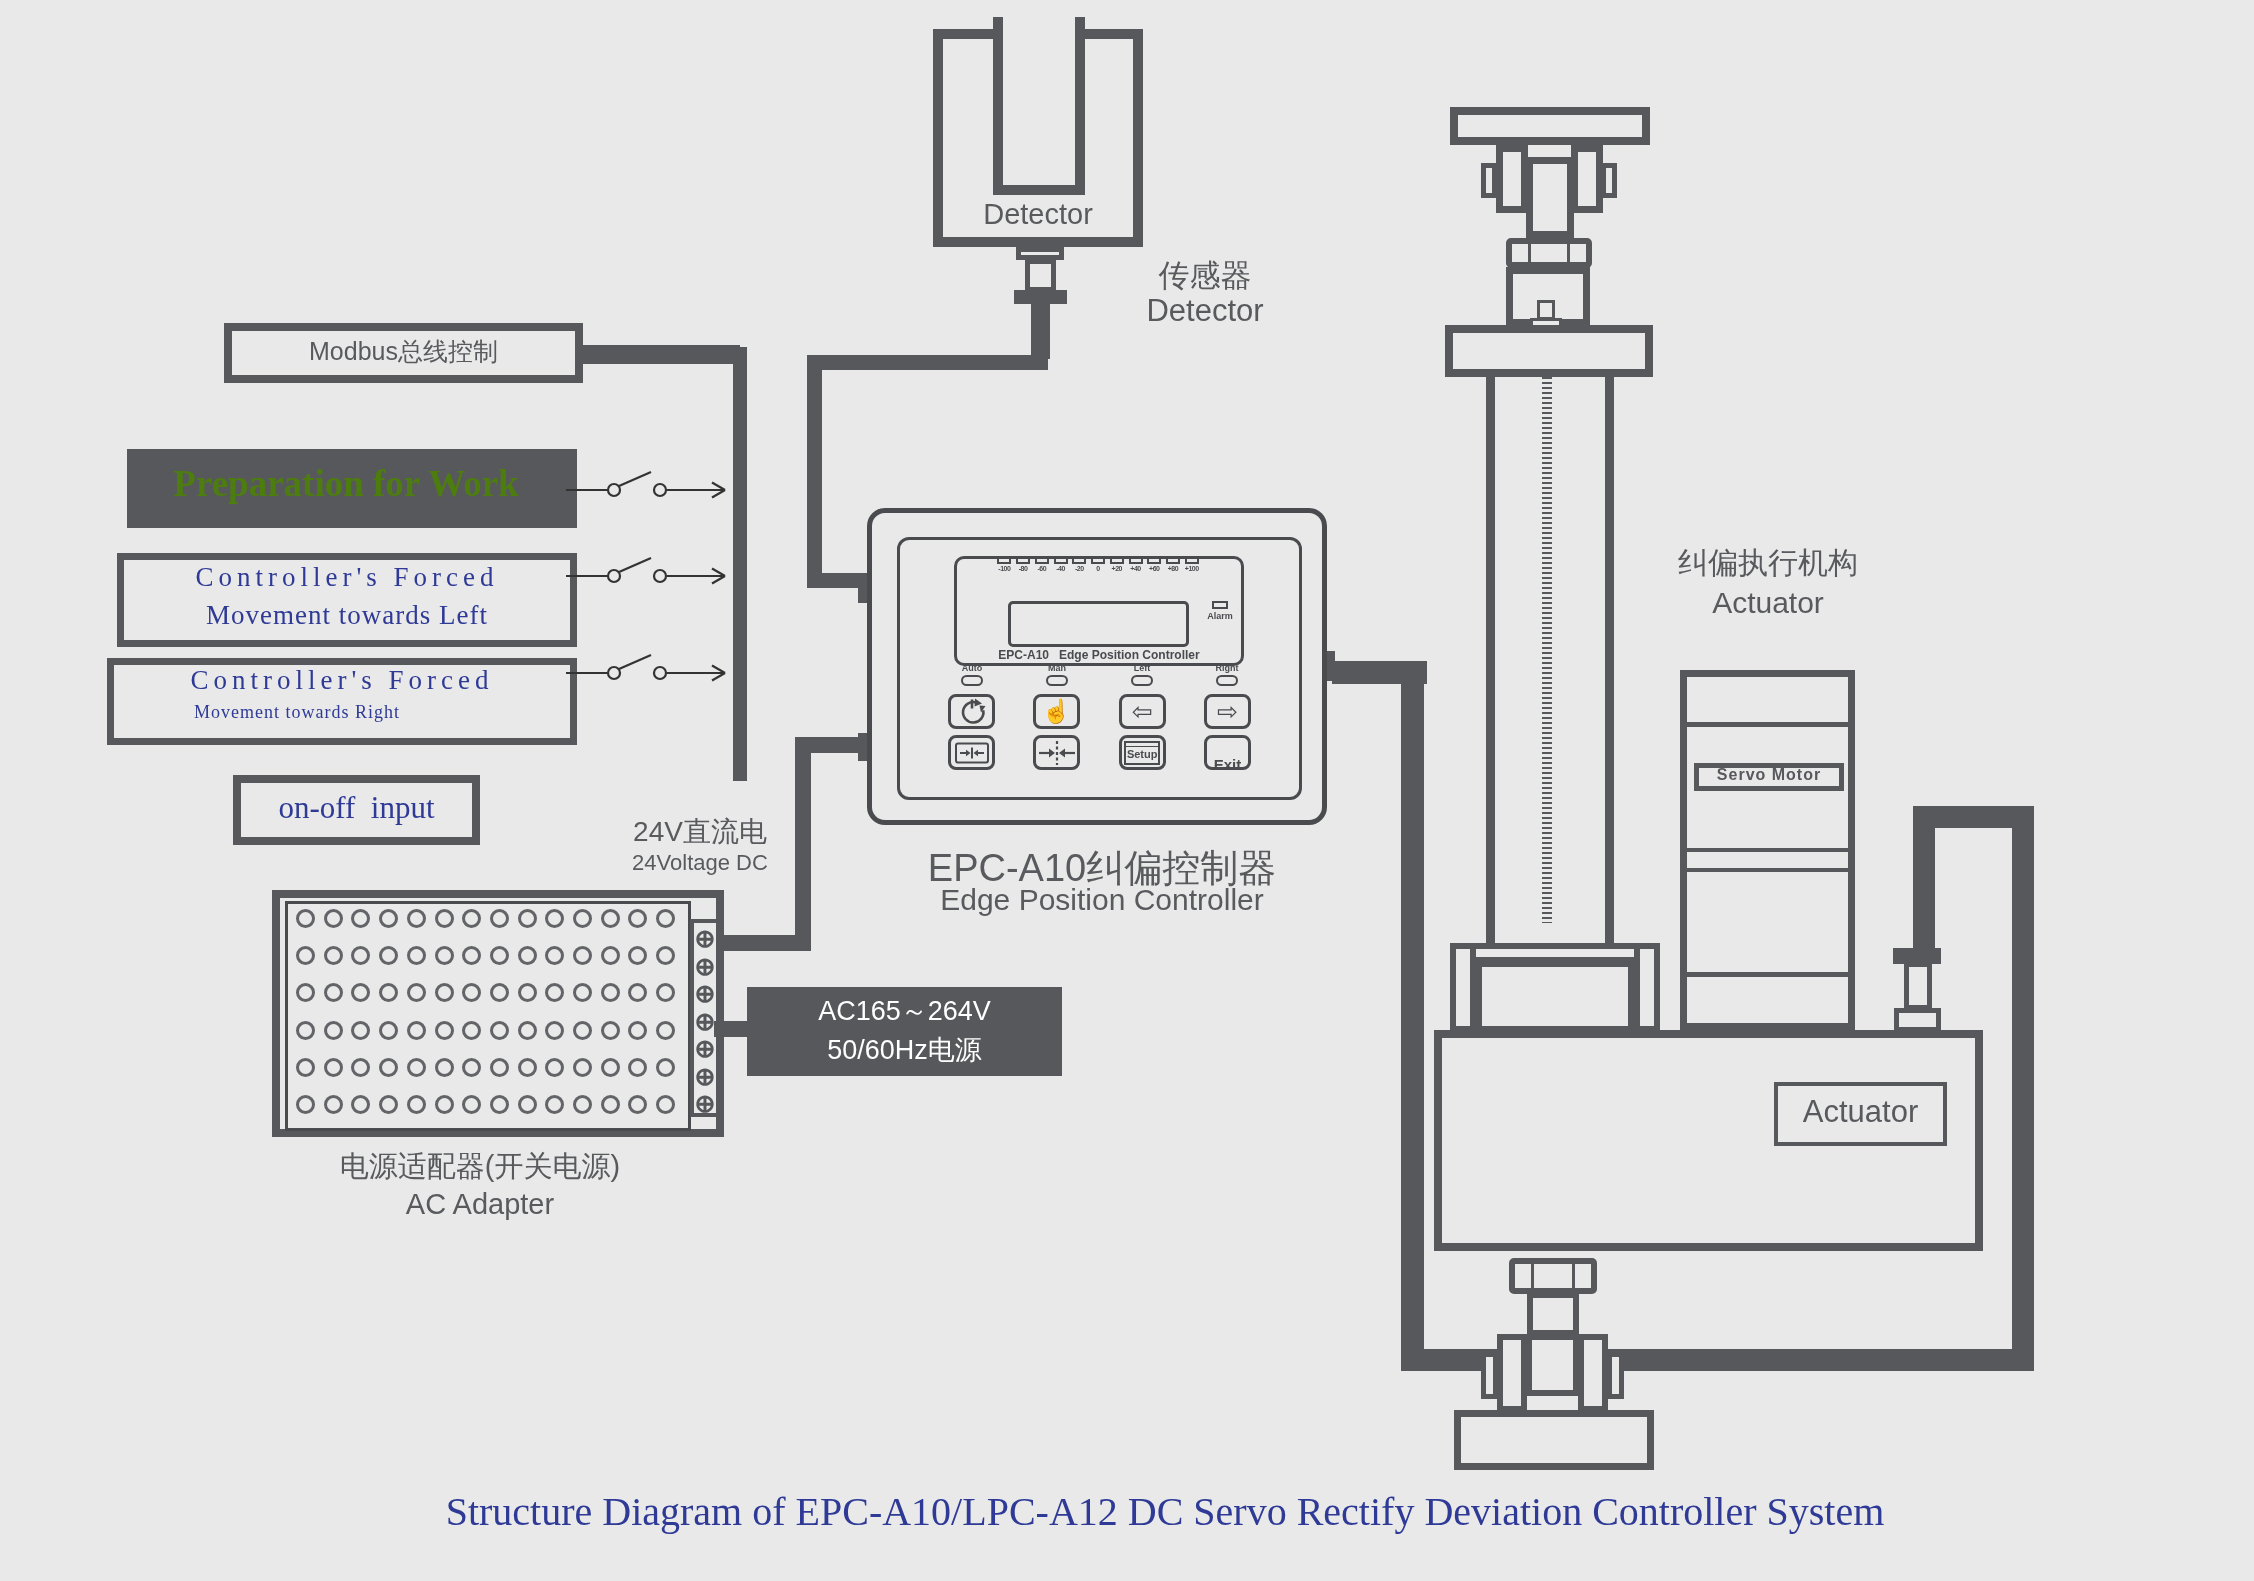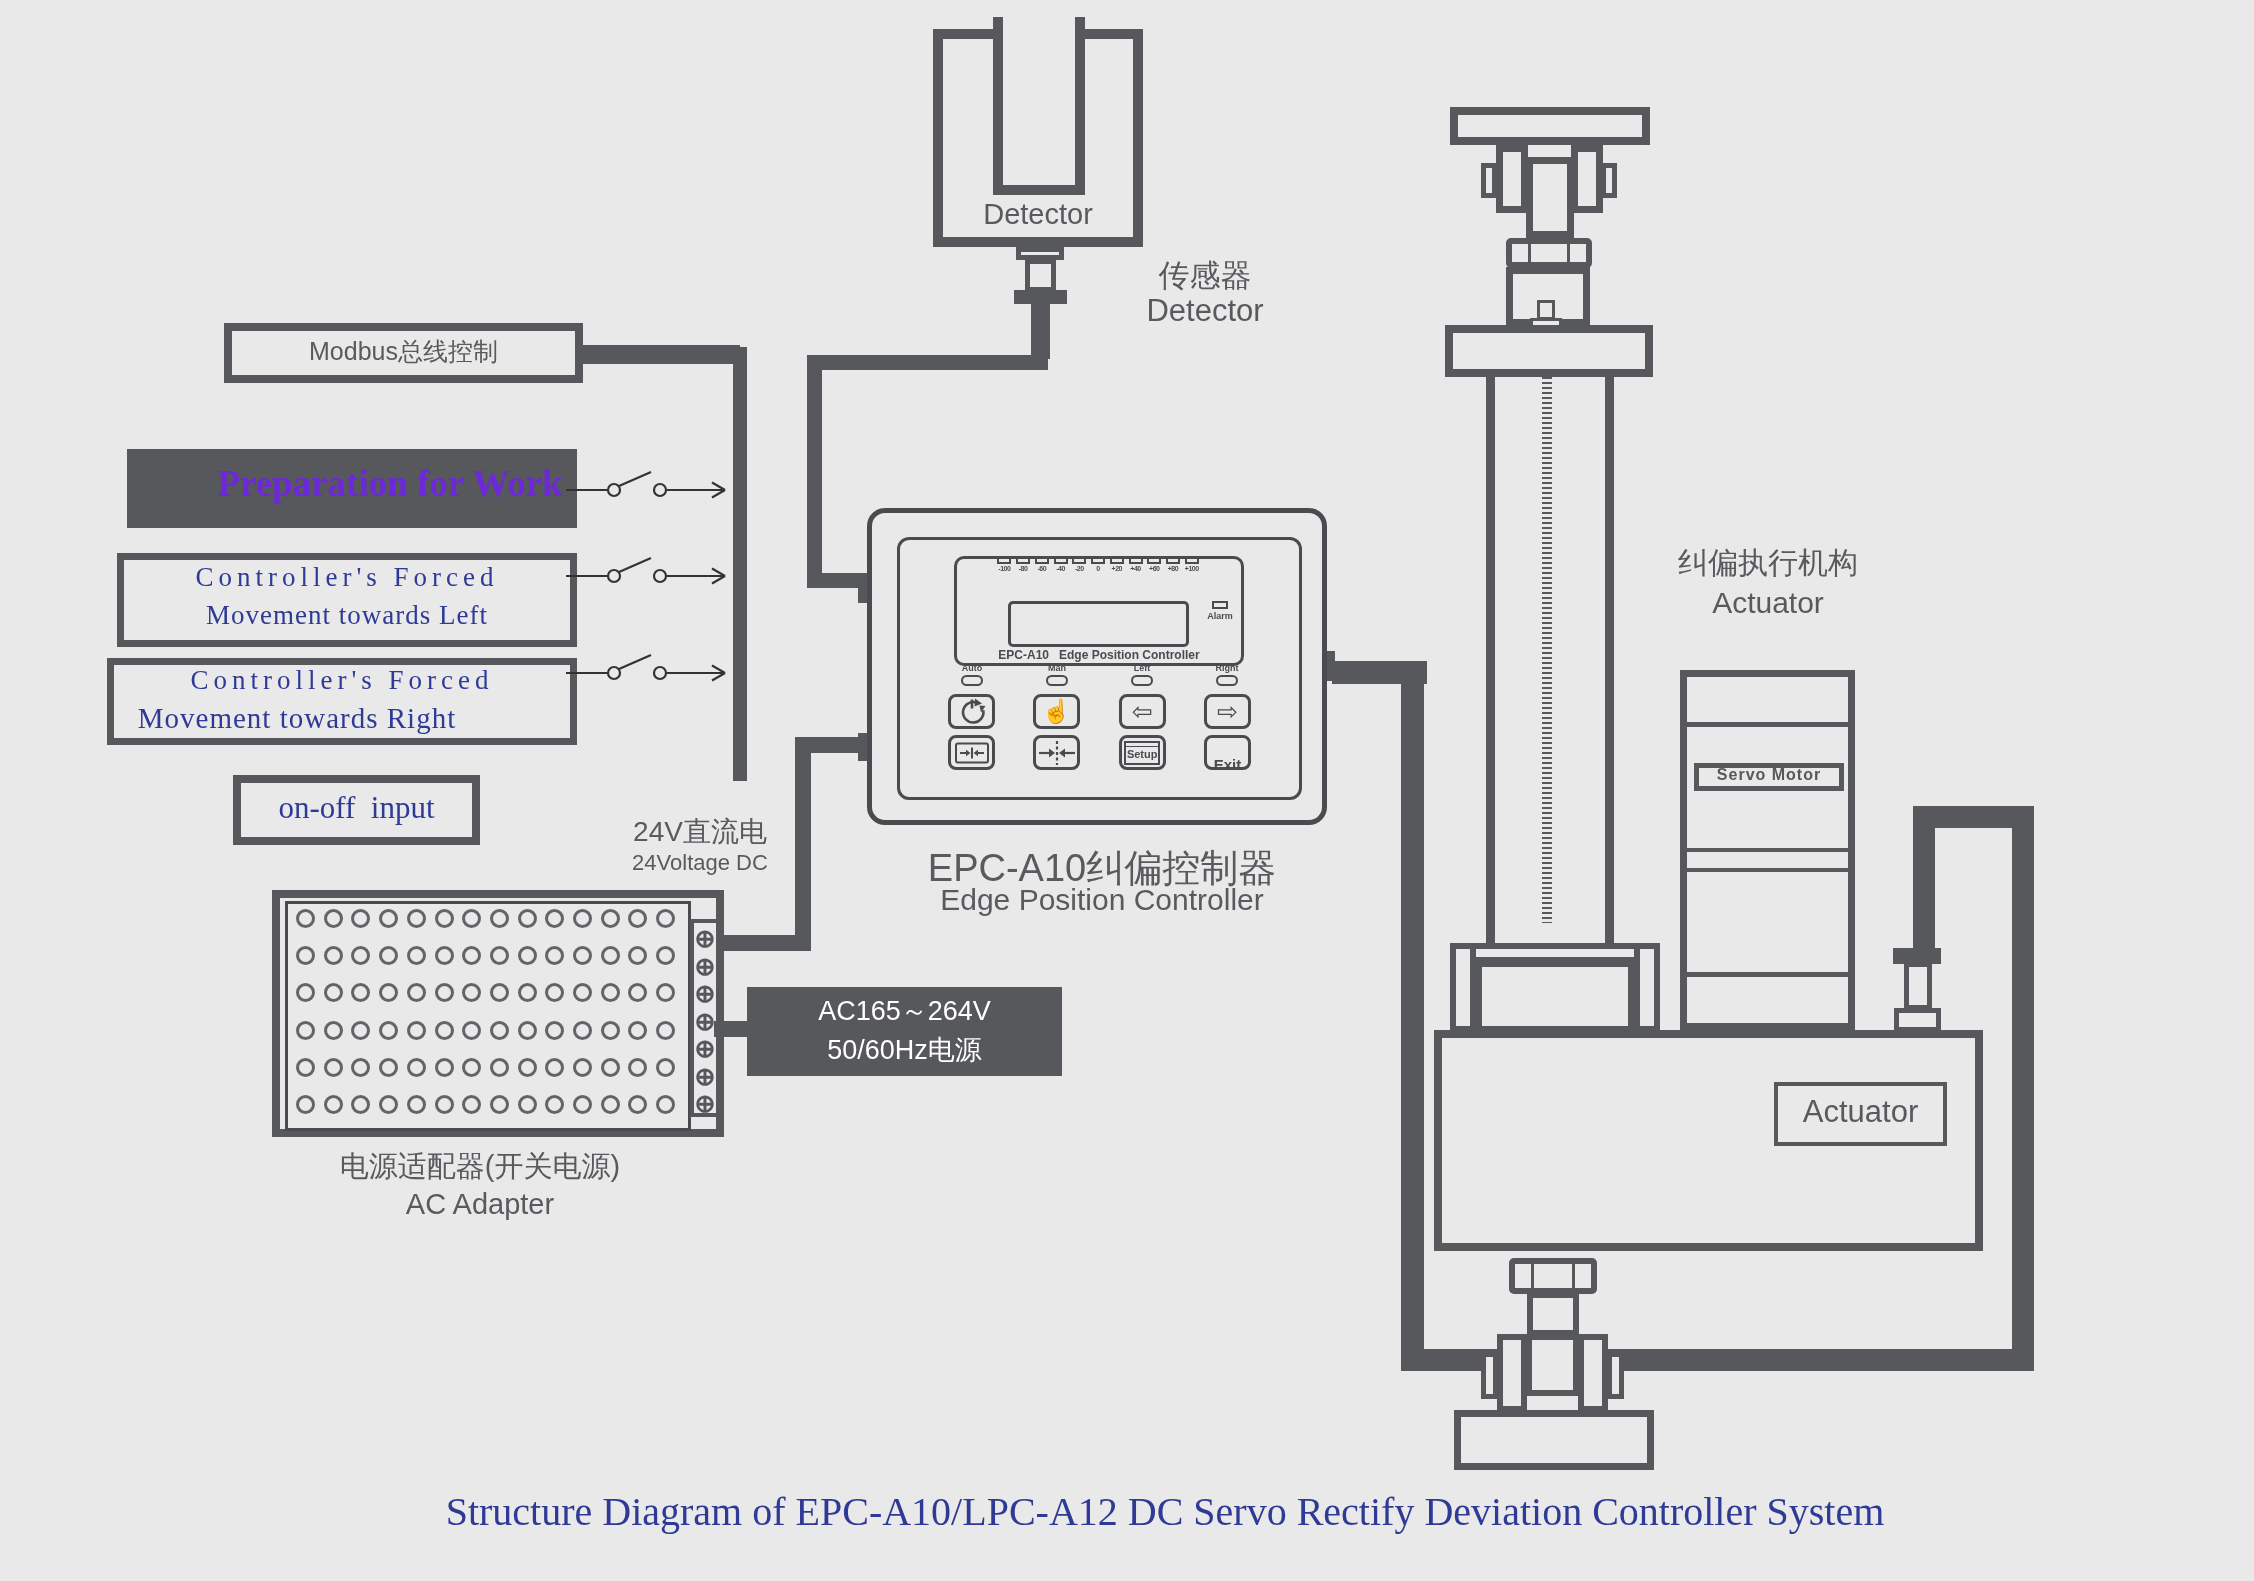--- a/index.html
+++ b/index.html
@@ -59,29 +59,29 @@
   <div class="wire" style="left:807px;top:355px;width:15px;height:233px;"></div>
   <div class="wire" style="left:807px;top:573px;width:64px;height:15px;"></div>
 
   <div class="obox" style="left:224px;top:323px;width:359px;height:60px;border-width:8px;"></div>
   <div class="txt" style="left:224px;top:335px;width:359px;font-size:25px;">Modbus总线控制</div>
   <div class="wire" style="left:580px;top:345px;width:160px;height:19px;"></div>
 
   <div class="wire" style="left:733px;top:347px;width:14px;height:434px;"></div>
 
   <div class="dkbox" style="left:127px;top:449px;width:450px;height:79px;"></div>
-  <div class="txt serif" style="left:127px;top:462px;width:438px;font-size:37px;font-weight:bold;color:#6d28d9;padding-left:44px;">Preparation for Work</div>
+  <div class="txt serif" style="left:127px;top:462px;width:438px;font-size:37px;font-weight:bold;color:#4d7c0f;">Preparation for Work</div>
 
   <div class="obox" style="left:117px;top:553px;width:460px;height:94px;border-width:7px;"></div>
   <div class="txt serif blue" style="left:117px;top:562px;width:460px;font-size:27px;letter-spacing:5px;">Controller's Forced</div>
   <div class="txt serif blue" style="left:117px;top:600px;width:460px;font-size:27px;letter-spacing:1px;">Movement towards Left</div>
 
   <div class="obox" style="left:107px;top:658px;width:470px;height:87px;border-width:7px;"></div>
   <div class="txt serif blue" style="left:107px;top:665px;width:470px;font-size:27px;letter-spacing:5px;">Controller's Forced</div>
-  <div class="txt serif blue" style="left:107px;top:702px;width:380px;font-size:29px;letter-spacing:1px;">Movement towards Right</div>
+  <div class="txt serif blue" style="left:107px;top:702px;width:380px;font-size:18px;letter-spacing:1px;">Movement towards Right</div>
 
   <div class="obox" style="left:233px;top:775px;width:247px;height:70px;border-width:8px;"></div>
   <div class="txt serif blue" style="left:233px;top:790px;width:247px;font-size:31px;white-space:pre;">on-off  input</div>
 
   <div class="abs switch-slot" style="left:566px;top:470px;width:172px;height:40px;">
       <svg width="172" height="40" viewBox="0 0 172 40">
         <g fill="none" stroke="#333" stroke-width="2.2">
           <line x1="0" y1="20" x2="41" y2="20"></line>
           <circle cx="48" cy="20" r="6"></circle>
           <line x1="53" y1="16" x2="85" y2="2"></line>

